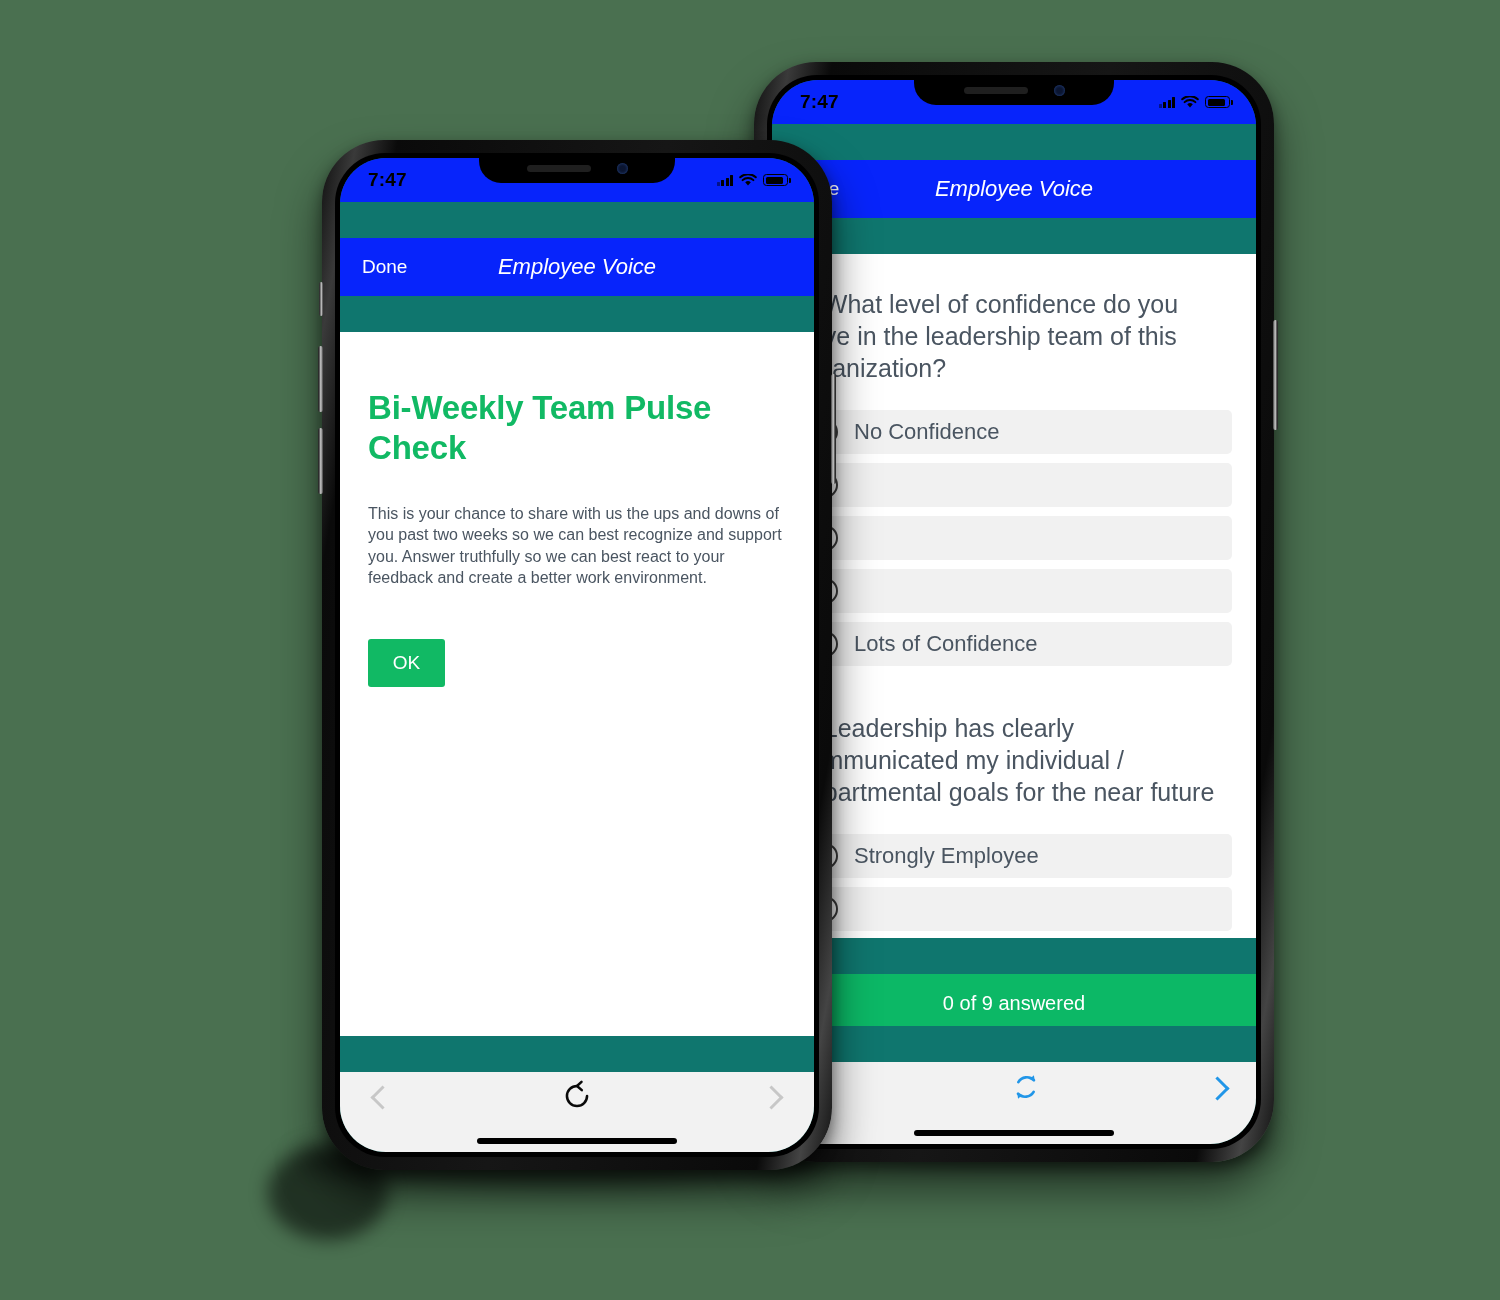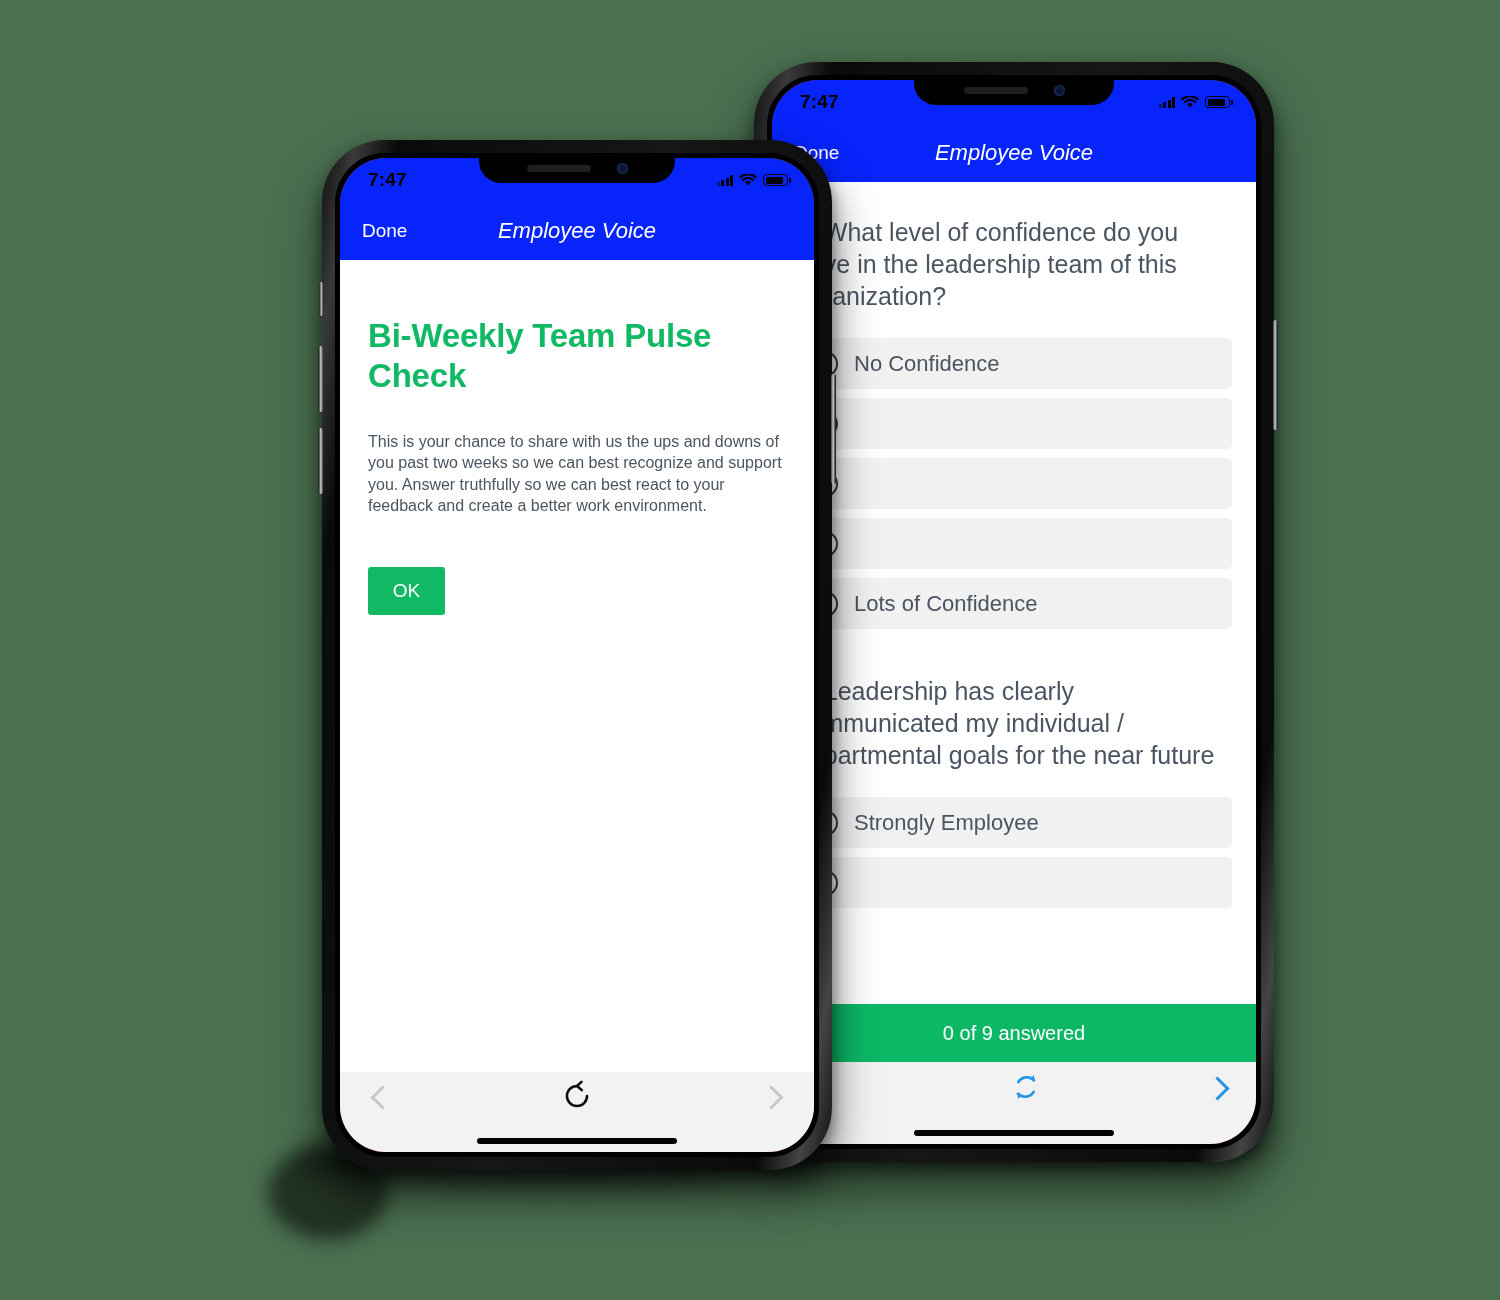--- a/index.html
+++ b/index.html
@@ -34,23 +34,24 @@
     padding: 5px;
     position: relative;
     overflow: hidden;
   }
   .screen {
     width: 100%;
     height: 100%;
     border-radius: 46px;
     overflow: hidden;
     position: relative;
-    background: #c2410c;
+    background: #0f766e;
     display: flex;
     flex-direction: column;
+    gap: 36px;
   }
 
   
   .btn-side {
     position: absolute;
     background: linear-gradient(90deg,#121212 0%, #6d6d6d 35%, #cfcfcf 55%, #3d3d3d 100%);
     border-radius: 3px;
   }
   .btn-side.right {
     background: linear-gradient(90deg,#3d3d3d 0%, #cfcfcf 45%, #6d6d6d 65%, #121212 100%);
@@ -224,21 +225,21 @@
   .q-text {
     color: #4a5561;
     font-size: 25px;
     line-height: 1.28;
     margin-bottom: 26px;
   }
   .q-block + .q-block { margin-top: 46px; }
   .opt {
     background: #f1f1f1;
     border-radius: 5px;
-    height: 51px;
+    height: 44px;
     margin-bottom: 9px;
     display: flex;
     align-items: center;
     padding: 16px 16px;
     cursor: pointer;
   }
   .radio {
     width: 26px; height: 26px;
     border: 2px solid #3c3c3c;
     border-radius: 50%;
@@ -249,21 +250,21 @@
     margin-left: 16px;
     color: #4a5561;
     font-size: 22px;
   }
   .progress-bar {
     flex: none;
     background: #0cb866;
     color: #fff;
     text-align: center;
     font-size: 20px;
-    height: 58px;
+    height: 52px;
     line-height: 58px;
   }
 
   
   .refresh { display: block; }
 
   
   .ground-shadow {
     position: absolute;
     background: rgba(0,0,0,0.55);

